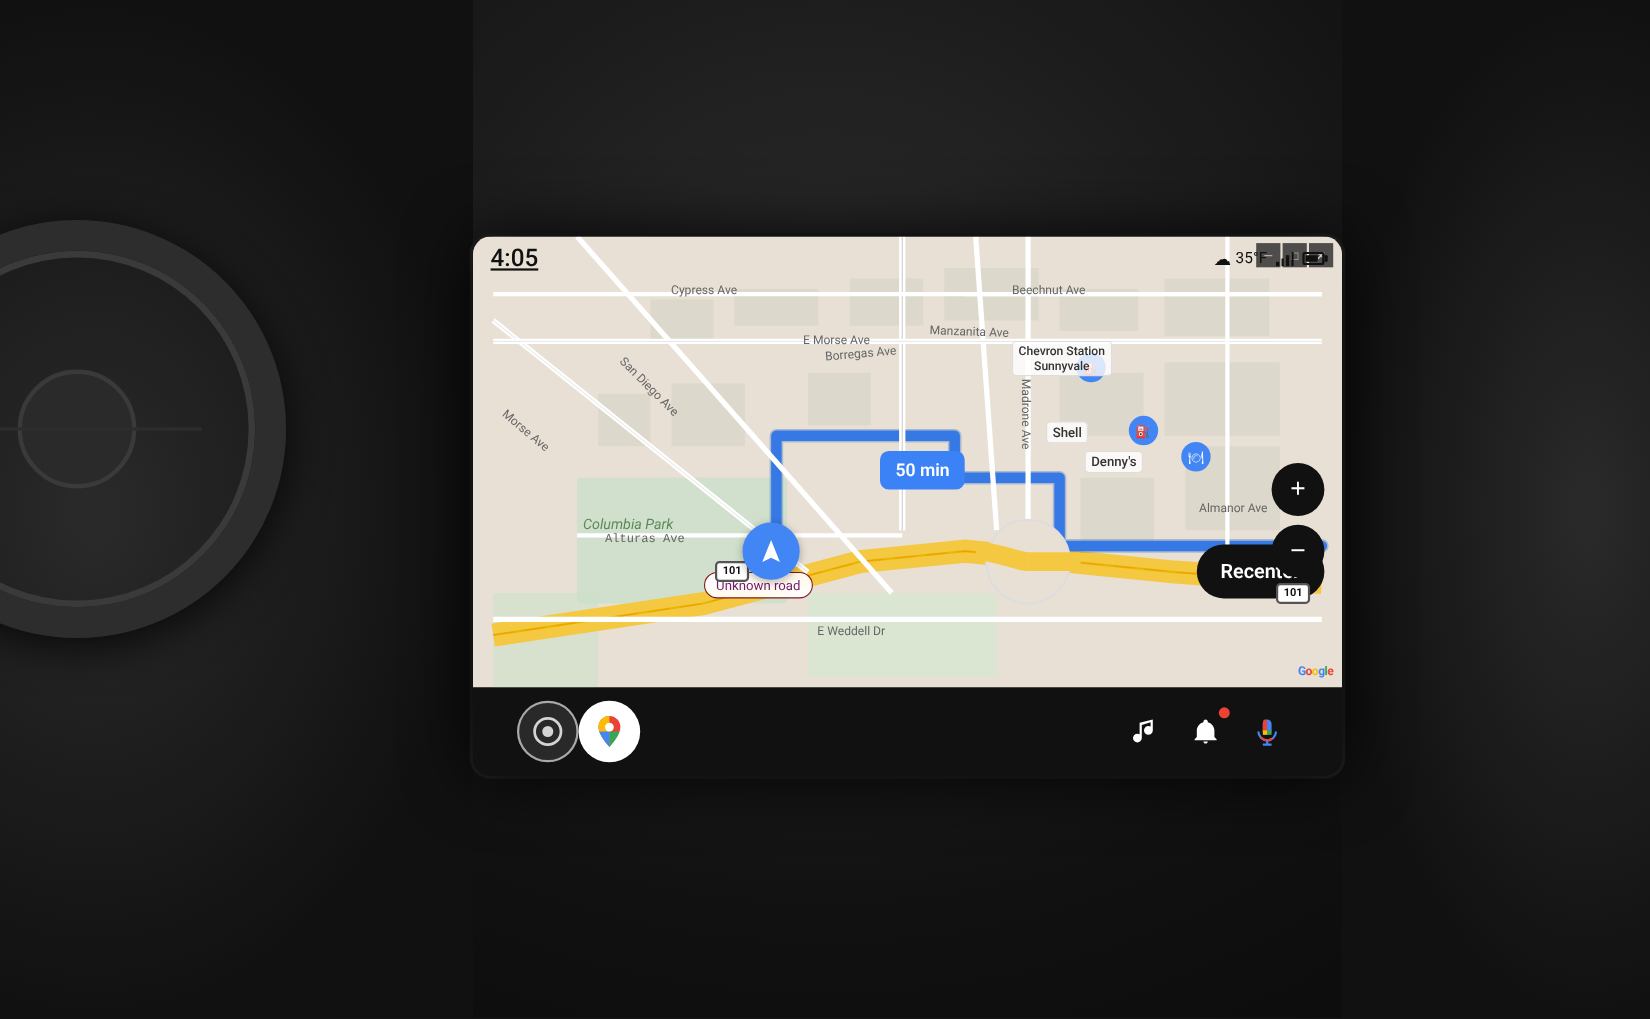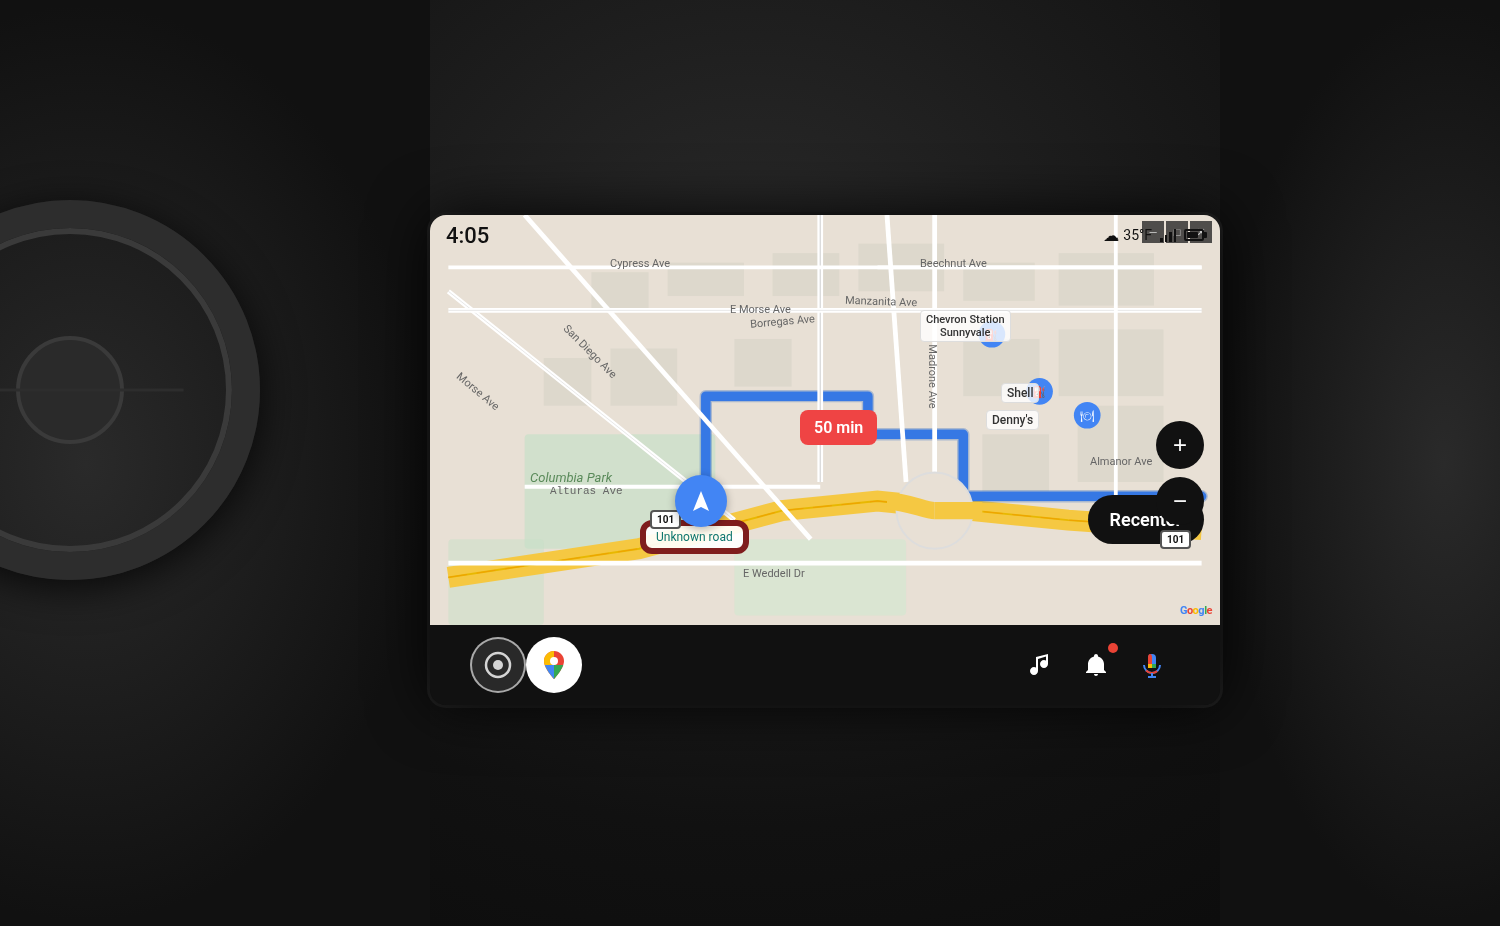--- a/index.html
+++ b/index.html
@@ -128,20 +128,21 @@
       display: flex;
       align-items: center;
       justify-content: space-between;
       padding: 0 16px;
       z-index: 20;
     }
     .status-time {
       font-size: 22px;
       font-weight: 500;
       color: #111;
+      text-decoration: underline;
     }
     .status-right {
       display: flex;
       align-items: center;
       gap: 8px;
     }
     .weather-info {
       display: flex;
       align-items: center;
       gap: 4px;
@@ -224,21 +225,21 @@
       font-size: 24px;
       cursor: pointer;
       display: flex;
       align-items: center;
       justify-content: center;
     }
 
     
     .eta-badge {
       position: absolute;
-      background: #ef4444;
+      background: #3b82f6;
       color: #fff;
       border-radius: 8px;
       padding: 8px 14px;
       font-size: 16px;
       font-weight: 600;
       z-index: 20;
       top: 195px;
       left: 370px;
     }
 
@@ -260,23 +261,23 @@
 
     
     .road-label-bubble {
       position: absolute;
       top: 305px;
       left: 210px;
       background: rgba(255,255,255,0.92);
       border-radius: 12px;
       padding: 4px 10px;
       font-size: 12px;
-      color: #0f766e;
+      color: #701a75;
       z-index: 20;
-      border: 6px solid #7f1d1d;
+      border: 1px solid #7f1d1d;
     }
 
     
     .highway-badge {
       position: absolute;
       background: #fff;
       border: 2px solid #555;
       border-radius: 4px;
       padding: 2px 5px;
       font-size: 10px;
@@ -523,21 +524,21 @@
     <div class="map-label road" style="top:100px; left:320px; transform:rotate(-5deg);">Borregas Ave</div>
     <div class="map-label road" style="top:80px; left:415px; transform:rotate(2deg);">Manzanita Ave</div>
     <div class="map-label road" style="top:270px; left:120px;font-family:Liberation Mono, monospace;">Alturas Ave</div>
     <div class="map-label road" style="top:352px; left:300px;padding-left:13px;">E Weddell Dr</div>
     <div class="map-label road" style="top:240px; left:660px;">Almanor Ave</div>
     <div class="map-label road" style="top:155px; left:470px; transform:rotate(90deg);">Madrone Ave</div>
 
     <div class="park-label" style="top:255px; left:100px;text-align:center;">Columbia Park</div>
 
     <div class="poi-label" style="top:95px; left:490px; font-size:11px; text-align:center;">Chevron Station<br>Sunnyvale</div>
-    <div class="poi-label" style="top:168px; left:571px;">Shell</div>
+    <div class="poi-label" style="top:168px; left:521px;">Shell</div>
     <div class="poi-label" style="top:195px; left:556px;">Denny's</div>
 
     <div class="eta-badge" style="top:195px; left:370px;">50 min</div>
 
     <div class="nav-arrow">
       <svg width="28" height="28" viewBox="0 0 28 28">
         <polygon points="14,4 22,24 14,20 6,24" fill="white"></polygon>
       </svg>
     </div>
 

